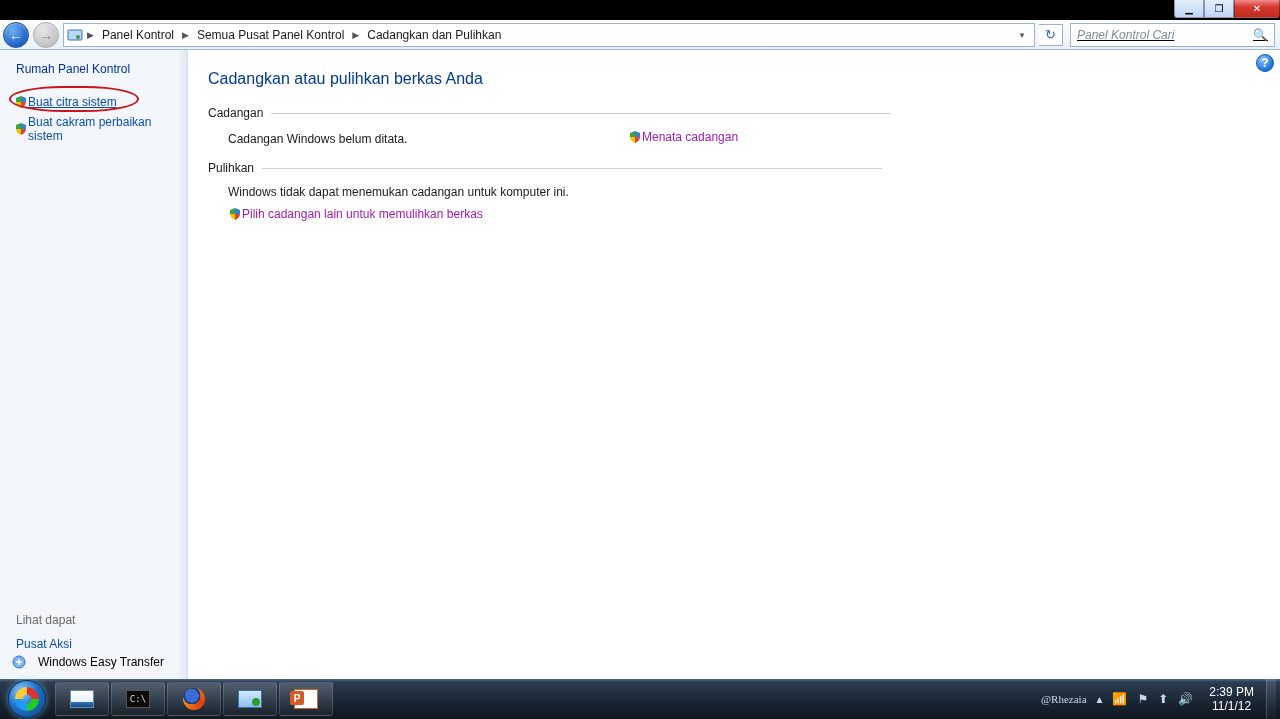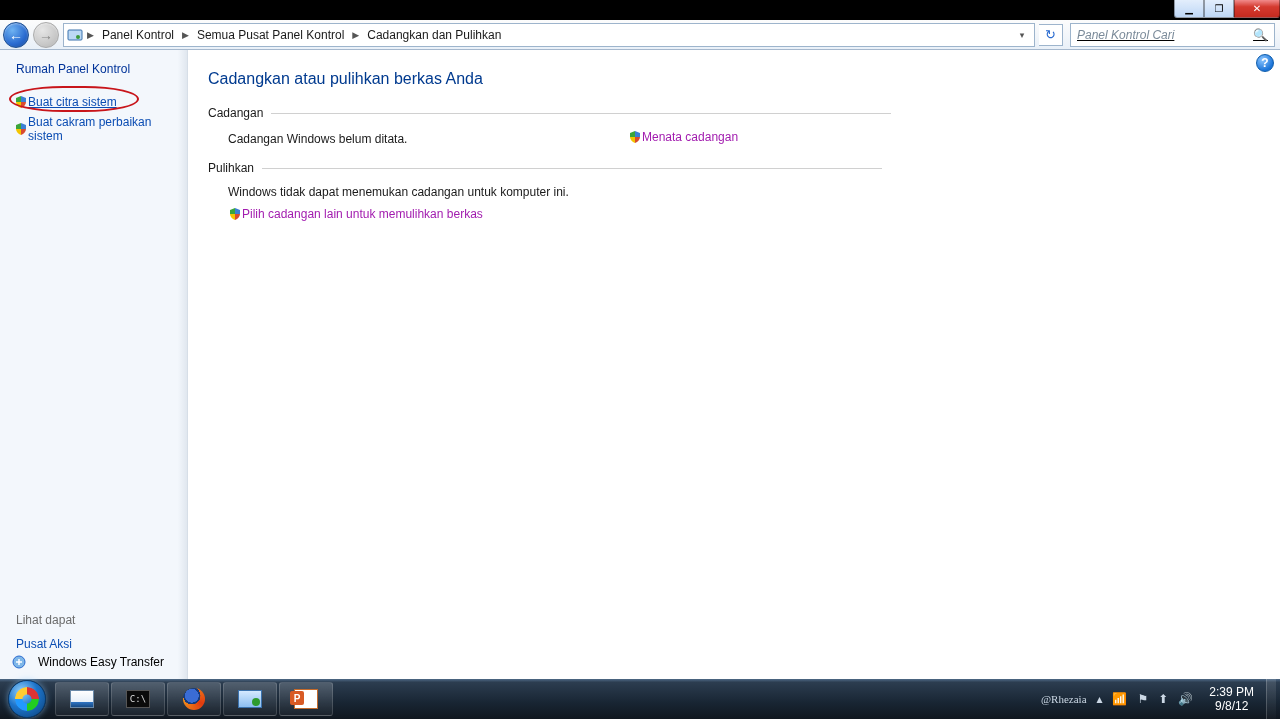--- a/index.html
+++ b/index.html
@@ -273,17 +273,17 @@
 
   <div class="tray">
     <span class="tuser">@Rhezaia</span>
     <span class="ticon">▴</span>
     <span class="ticon">📶</span>
     <span class="ticon">⚑</span>
     <span class="ticon">⬆</span>
     <span class="ticon">🔊</span>
     <div class="clock">
       <div>2:39 PM</div>
-      <div>9/8/12</div>
+      <div>11/1/12</div>
     </div>
   </div>
   <div class="showdesk"></div>
 </div>
 
 </body></html>

